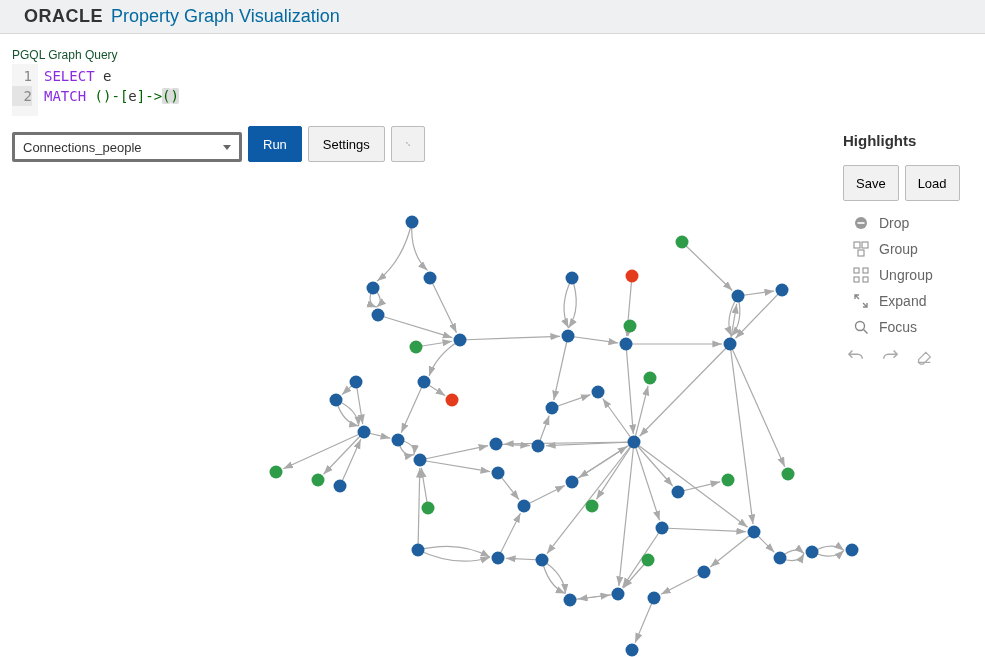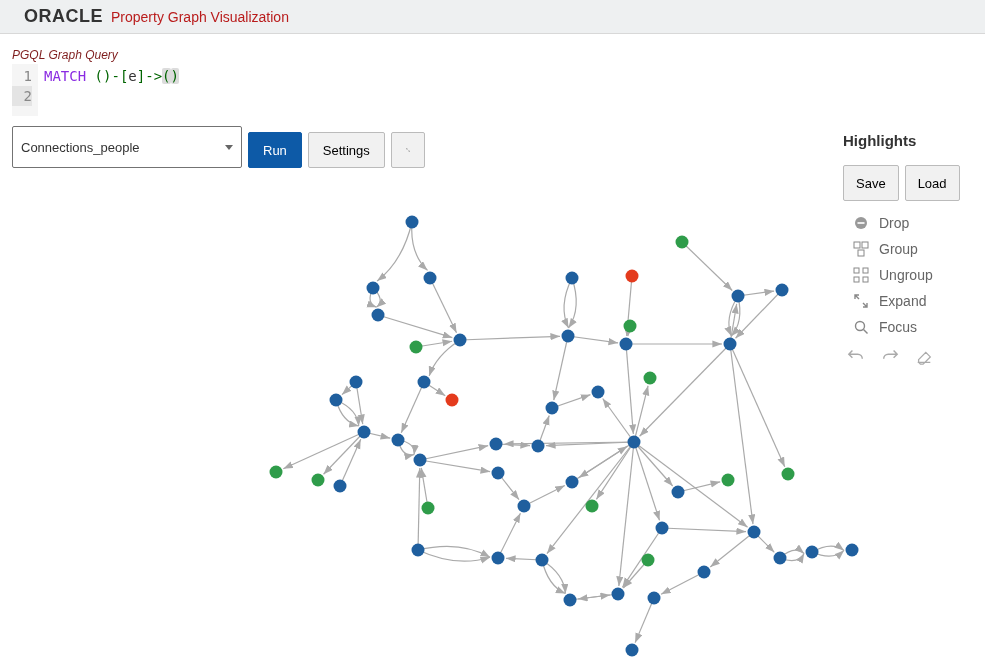--- a/index.html
+++ b/index.html
@@ -1,38 +1,38 @@
 <!DOCTYPE html>
 <html><head>
 <meta charset="utf-8">
 <style>
 * { box-sizing: border-box; margin: 0; padding: 0; }
 body { font-family: Arial, Helvetica, sans-serif; font-size: 13px; color: #333; background: #fff; width: 985px; height: 657px; overflow: hidden; }
 .header { background: #eef0f1; border-bottom: 1px solid #d8d8d8; padding: 6px 24px; display: flex; align-items: center; gap: 8px; }
 .logo { font-family: "Arial Black", Arial, sans-serif; font-size: 18px; letter-spacing: 0.5px; color: #333; font-weight: 900; }
-.header-title { font-size: 14px; color: #b91c1c; }
+.header-title { font-size: 18px; color: #0369a1; }
 .main { display: flex; flex-direction: column; padding: 10px 12px 0 12px; }
-.query-label { font-size: 12px; color: #7f1d1d; margin: 4px 0 2px 0; font-style: italic; }
+.query-label { font-size: 12px; color: #14532d; margin: 4px 0 2px 0; }
 .code-block { font-family: Consolas, Menlo, monospace; font-size: 14px; line-height: 20px; display: flex; }
 .gutter { width: 26px; background: #f5f5f5; text-align: right; color: #888; padding: 2px 6px 10px 0; user-select: none; }
 .gutter .ln { height: 20px; }
 .gutter .ln.active { background: #e4e4e4; }
 .code-lines { padding: 2px 0 10px 6px; }
 .code-line { height: 20px; white-space: pre; }
 .kw-select { color: #8a2be2; }
 .kw-match { color: #8a2be2; }
 .tok-e { color: #333; }
 .tok-paren { color: #006400; }
 .tok-brack { color: #006400; }
 .tok-arrow { color: #006400; }
 .cursor-paren { background: #dcdcdc; border-radius: 2px; }
 .controls-row { display: flex; align-items: flex-end; gap: 6px; margin-top: 10px; }
 .graph-control { display: flex; flex-direction: column; }
 .graph-control label { font-size: 12px; color: #555; margin-bottom: 2px; }
-.select-box { width: 230px; height: 42px; border: 1px solid #737373; border-radius: 2px; display: flex; align-items: center; justify-content: space-between; padding: 0 8px; background: #fff; cursor: pointer; }
+.select-box { width: 230px; height: 30px; border: 3px solid #737373; border-radius: 2px; display: flex; align-items: center; justify-content: space-between; padding: 0 8px; background: #fff; cursor: pointer; }
 .select-box .sel-val { color: #333; font-size: 13px; }
 .caret-down { width: 0; height: 0; border-left: 4px solid transparent; border-right: 4px solid transparent; border-top: 5px solid #666; }
 .btn { height: 36px; border: 1px solid #bbb; border-radius: 2px; background: #f1f1f1; padding: 0 14px; font-size: 13px; cursor: pointer; display: flex; align-items: center; }
 .btn-primary { background: #0d5aa7; color: #fff; border-color: #0d5aa7; }
 .btn-icon { width: 34px; justify-content: center; }
 .btn-icon svg { width: 14px; height: 14px; }
 .side { position: absolute; right: 12px; top: 132px; width: 130px; }
 .side-title { font-size: 15px; font-weight: bold; color: #333; margin-bottom: 16px; }
 .side-btns { display: flex; gap: 6px; margin-bottom: 14px; }
 .side-btns .btn { padding: 8px 12px; }
@@ -57,20 +57,21 @@
 </div>
 
 <div class="main">
   <div class="query-label">PGQL Graph Query</div>
   <div class="code-block">
     <div class="gutter">
       <div class="ln">1</div>
       <div class="ln active">2</div>
     </div>
     <div class="code-lines">
+      <div class="code-line"><span class="kw-select">SELECT</span><span class="tok-e"> e</span></div>
       <div class="code-line"><span class="kw-match">MATCH</span><span> </span><span class="tok-paren">(</span><span class="tok-paren">)</span><span class="tok-arrow">-</span><span class="tok-brack">[</span><span class="tok-e">e</span><span class="tok-brack">]</span><span class="tok-arrow">-&gt;</span><span class="tok-paren cursor-paren">(</span><span class="tok-paren cursor-paren">)</span></div>
     </div>
   </div>
 
   <div class="controls-row">
     <div class="graph-control">
       <div class="select-box">
         <span class="sel-val">Connections_people</span>
         <span class="caret-down"></span>
       </div>

